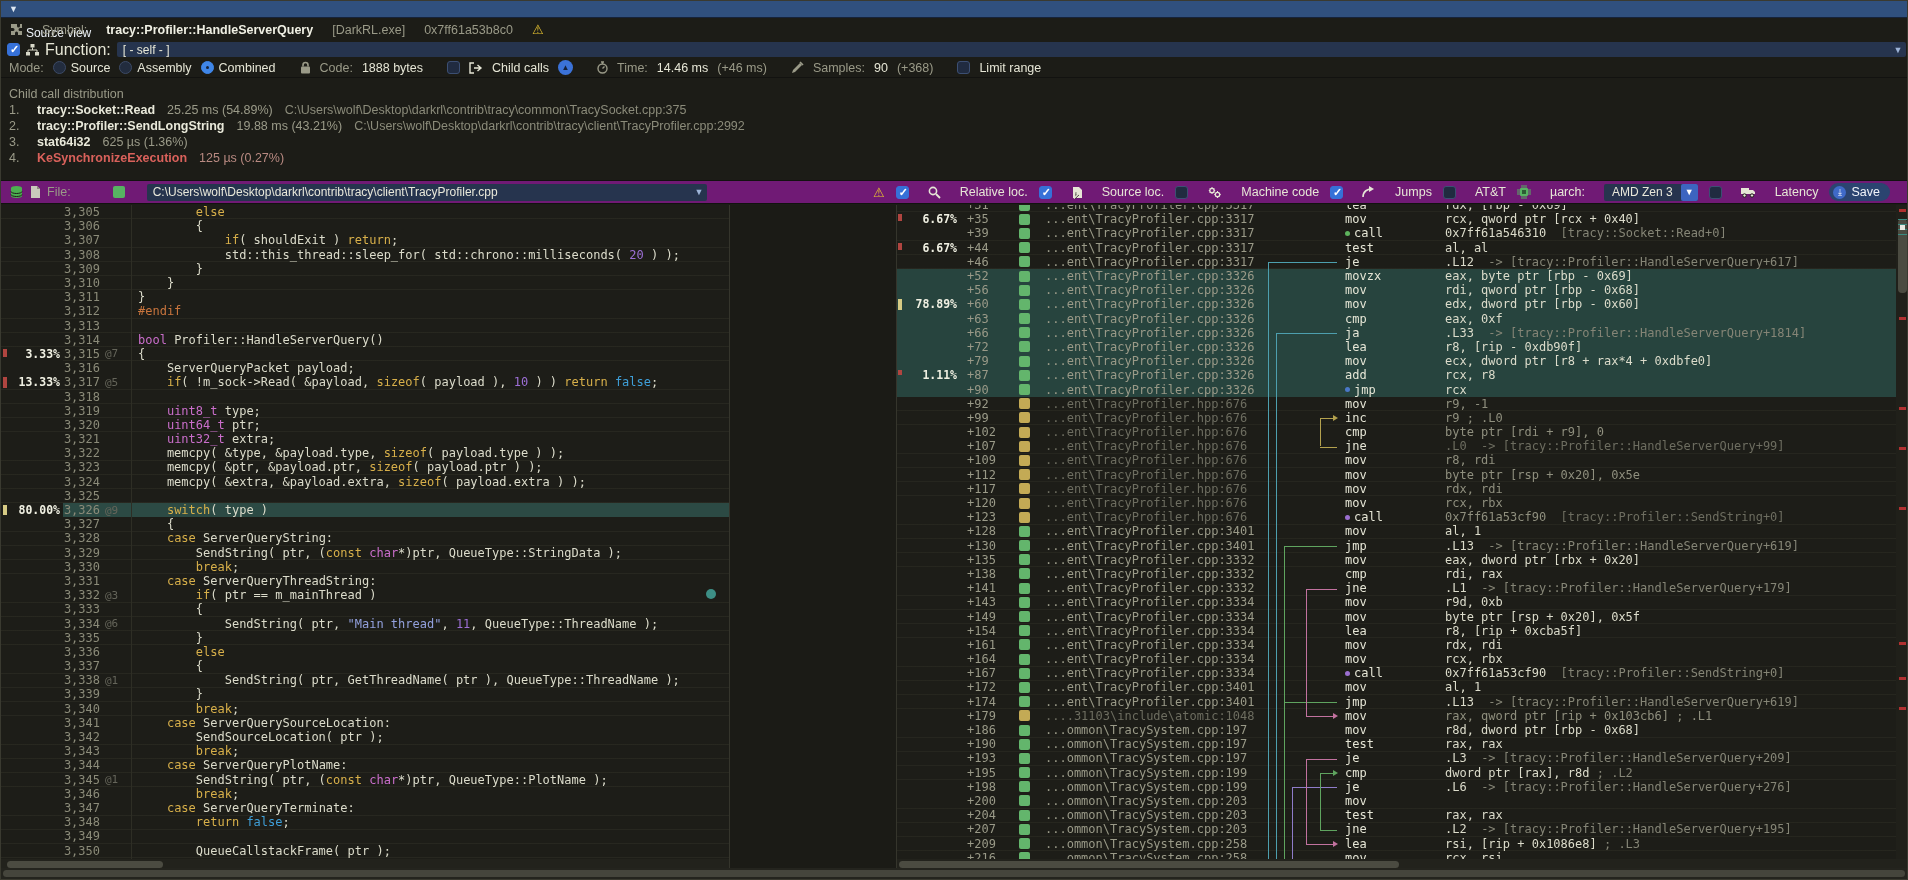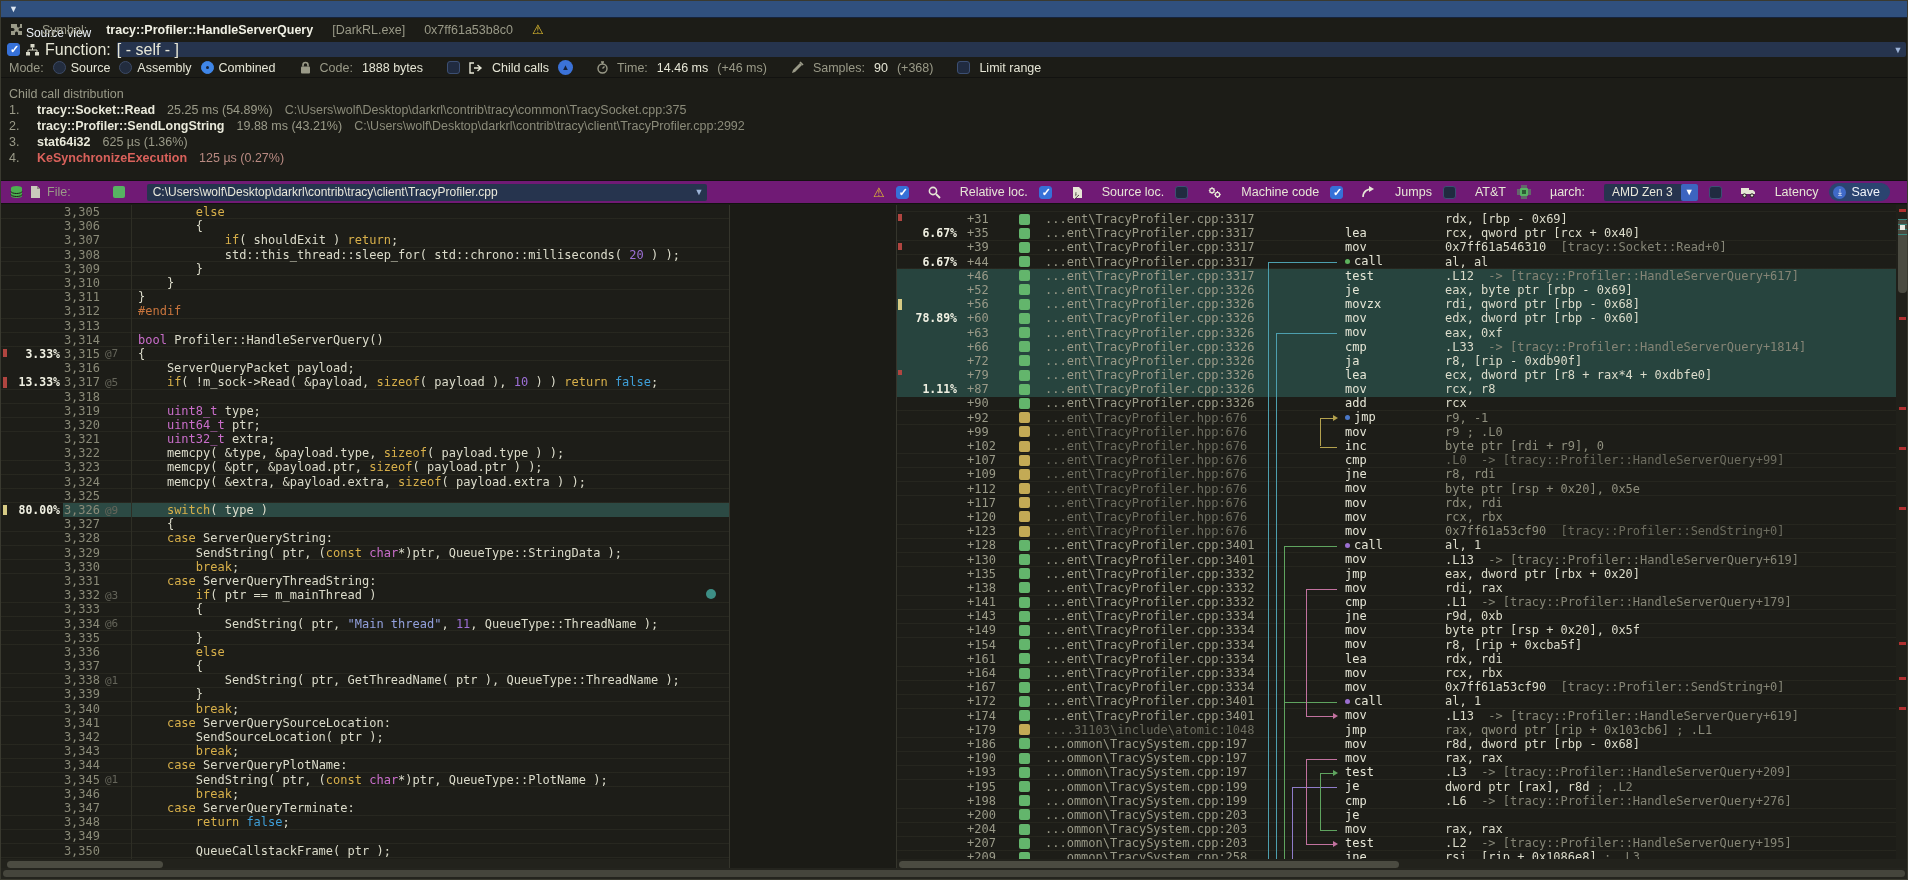--- a/index.html
+++ b/index.html
@@ -15,21 +15,21 @@
   .lbl { color:#9a9a88; }
   .val { color:#e6e6d6; }
   .valb { color:#f0f0e4; font-weight:bold; }
   .warn { color:#e8c430; font-size:13px; }
 
   .hdr-function { height:17px; display:flex; align-items:center; gap:6px; padding:0 1px 0 6px; }
   .checkbox { width:13px; height:13px; border-radius:3px; background:#202b40; border:1px solid #3c4f73; position:relative; flex:0 0 auto; }
   .checkbox.on { background:#3671d8; border-color:#3671d8; }
   .checkbox.on::after { content:"✓"; position:absolute; left:2px; top:-1px; color:#fff; font-size:11px; font-weight:bold; }
   .fn-combo { flex:1; height:15px; background:#26344e; border-radius:2px; display:flex; align-items:center; }
-  .fn-combo .cval { flex:1; color:#e6e6d6; font-size:16px; padding-left:0; }
+  .fn-combo .cval { flex:1; color:#e6e6d6; font-size:12px; padding-left:6px; }
   .fn-combo .carr { width:16px; text-align:center; color:#9db4d8; font-size:9px; background:#35497011; }
 
   .hdr-mode { height:20px; display:flex; align-items:center; gap:9px; padding-left:8px; font-size:12.5px; border-bottom:1px solid #121210; }
   .radio { width:13px; height:13px; border-radius:50%; background:#222c3e; border:1px solid #3c4a66; position:relative; flex:0 0 auto; }
   .radio.on { background:#3f86e8; border-color:#3f86e8; }
   .radio.on::after { content:""; position:absolute; left:4px; top:4px; width:3px; height:3px; border-radius:50%; background:#16233a; }
   .mode-group { display:flex; align-items:center; gap:5px; }
   .sp { width:6px; }
   .circle-btn { width:15px; height:15px; border-radius:50%; background:#3b72d8; display:flex; align-items:center; justify-content:center; color:#14203a; font-size:8px; }
 
@@ -84,21 +84,21 @@
   .arow.hl { background:#27443e; }
   .a-bar { position:relative; height:100%; }
   .a-bar span { position:absolute; left:1px; top:2px; width:4px; }
   .a-pct { text-align:right; padding-right:4px; color:#f0f0e2; font-weight:bold; font-size:11.5px; }
   .a-off { color:#9a9a88; padding-left:6px; }
   .a-icon { display:flex; align-items:center; }
   .a-icon i { width:11px; height:11px; border-radius:2px; display:block; }
   .ic-g { background:#63b56c; } .ic-y { background:#c3aa55; }
   .a-loc { color:#9a9a88; white-space:pre; overflow:hidden; }
   .a-jump { position:relative; height:100%; }
-  .a-mn { color:#e6e6d6; display:flex; align-items:center; gap:4px;margin-top:28px; }
+  .a-mn { color:#e6e6d6; display:flex; align-items:center; gap:4px; }
   .a-mn .dot { width:5px; height:5px; border-radius:50%; flex:0 0 auto; }
   .a-ops { white-space:pre; overflow:hidden; }
   .a-ops .w { color:#dcdccb; } .a-ops .g { color:#858576; }
   .arow.dim .a-loc { color:#6d6d60; }
   .arow.dim .a-mn { color:#82827
 
 
 4; }
   .arow.dim .a-ops .w { color:#8f8f7e; } .arow.dim .a-ops .g { color:#6d6d60; }
 

